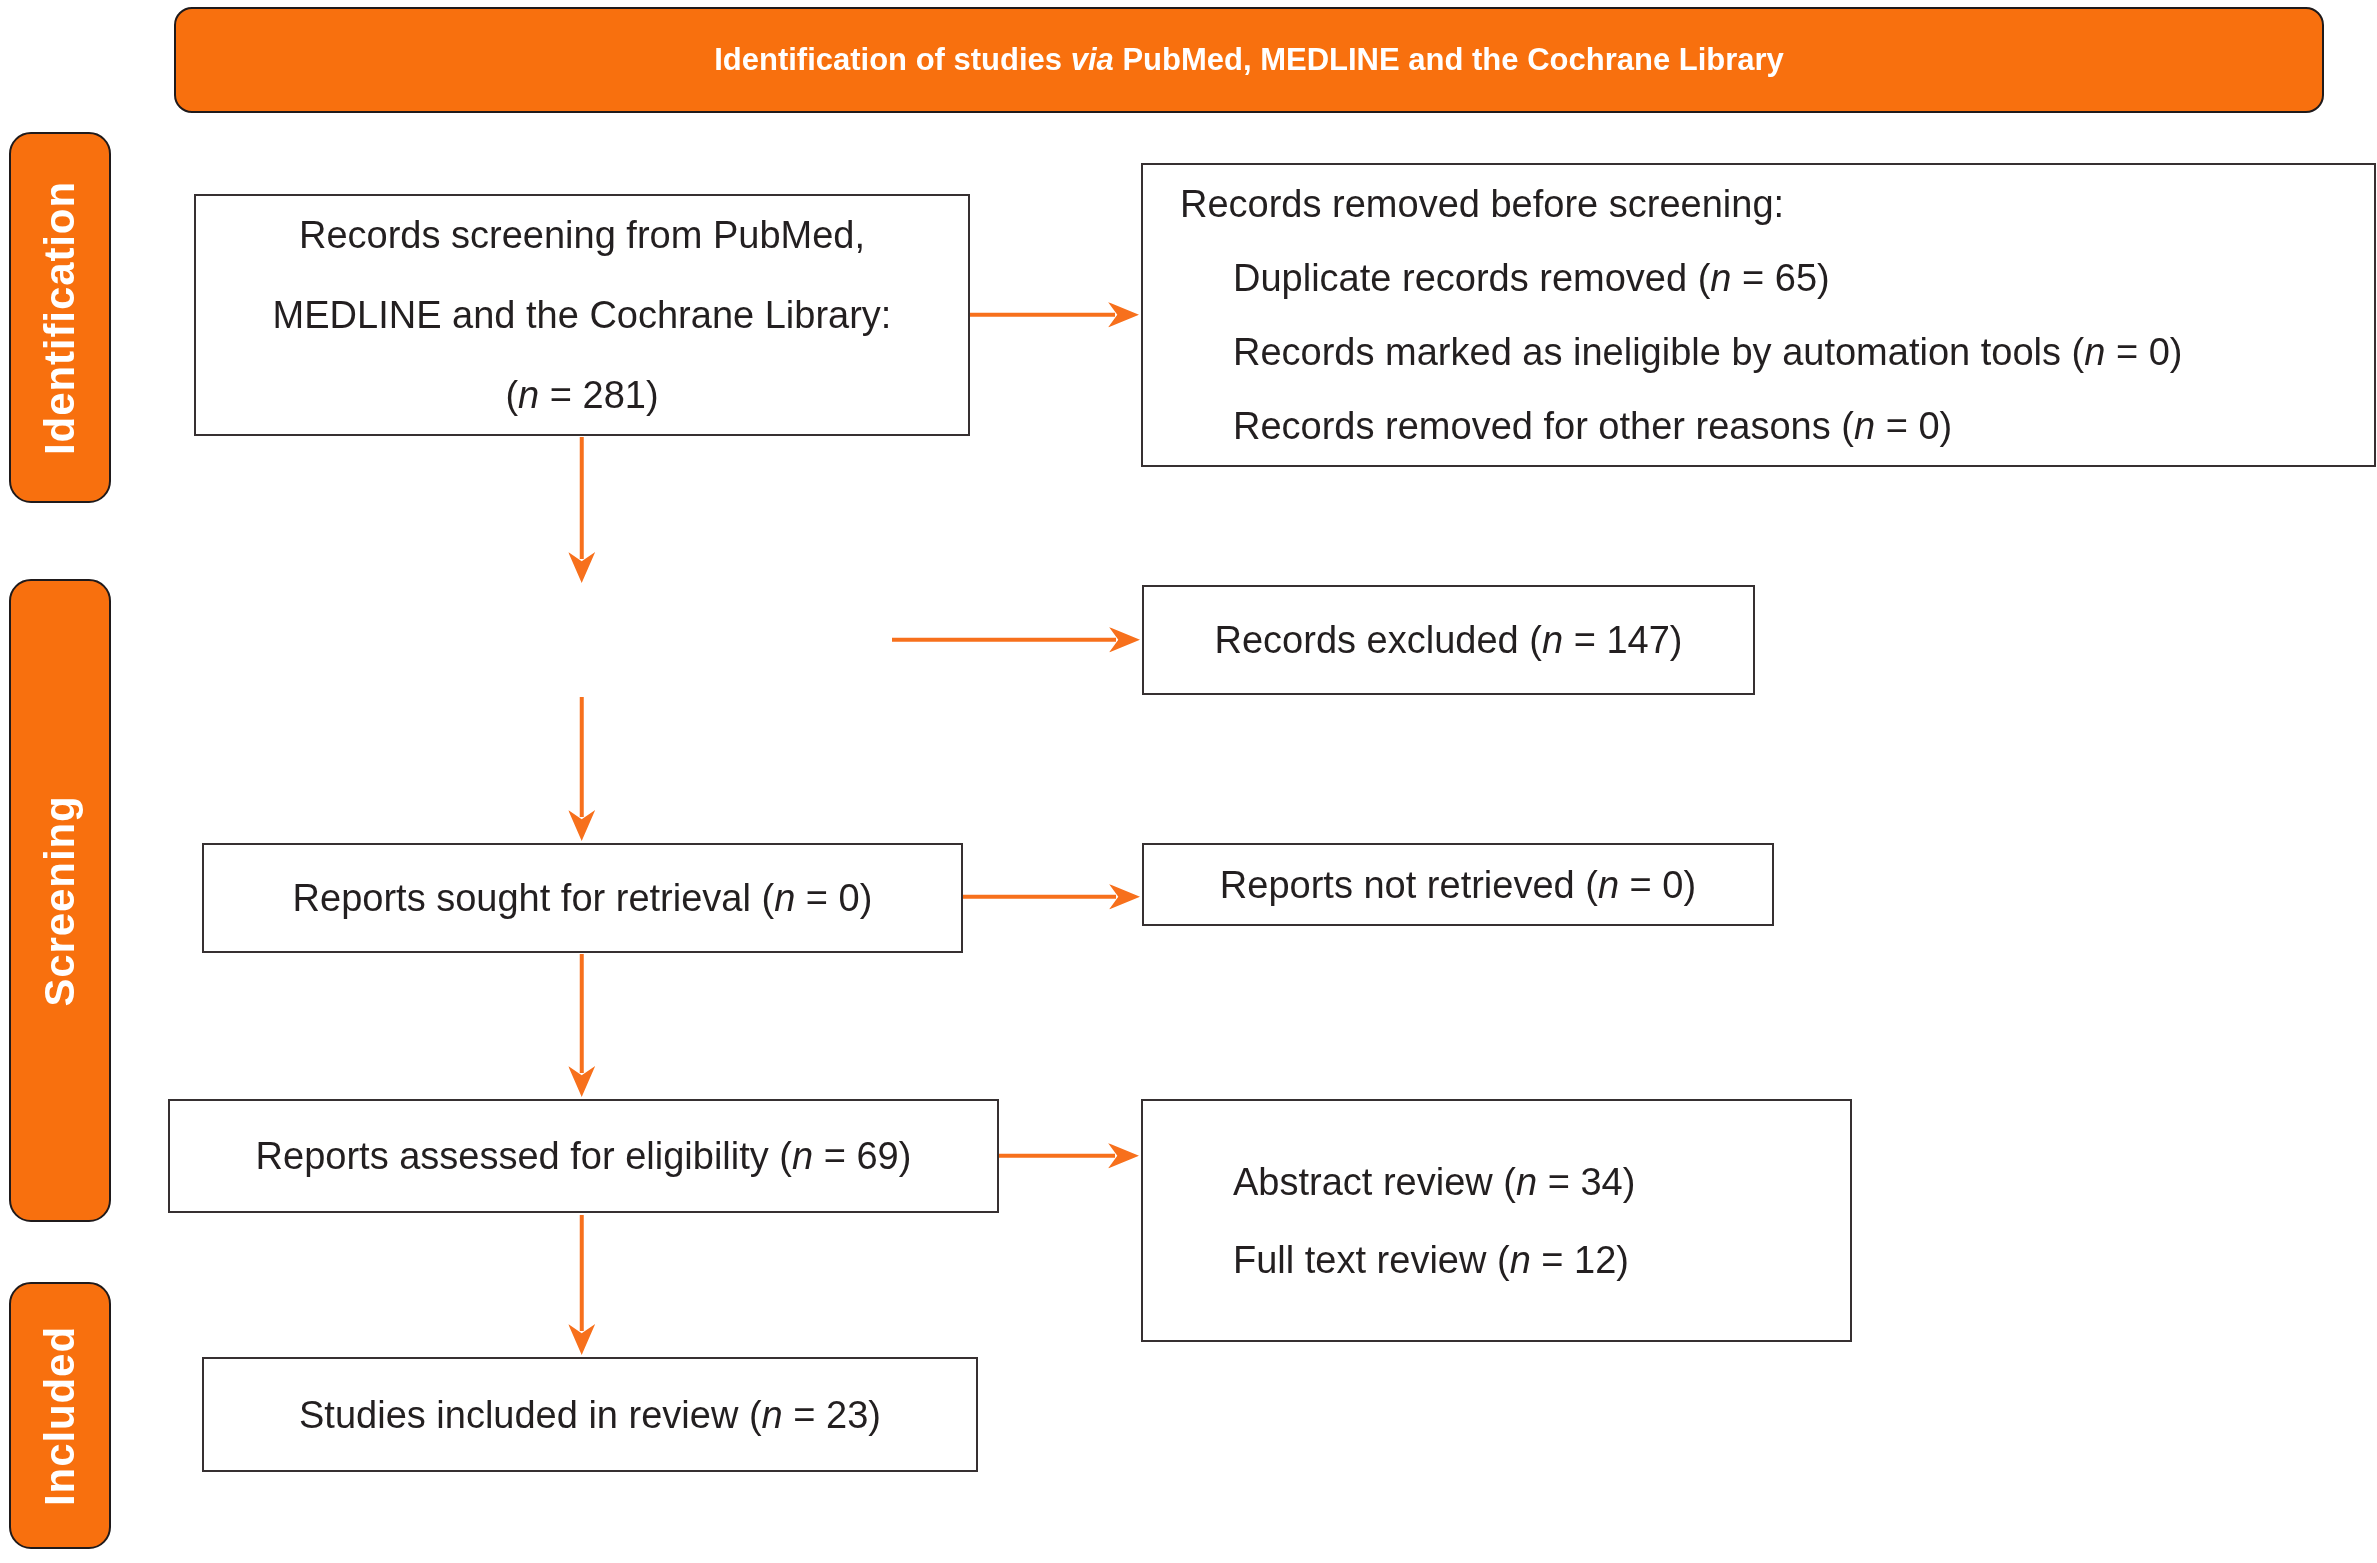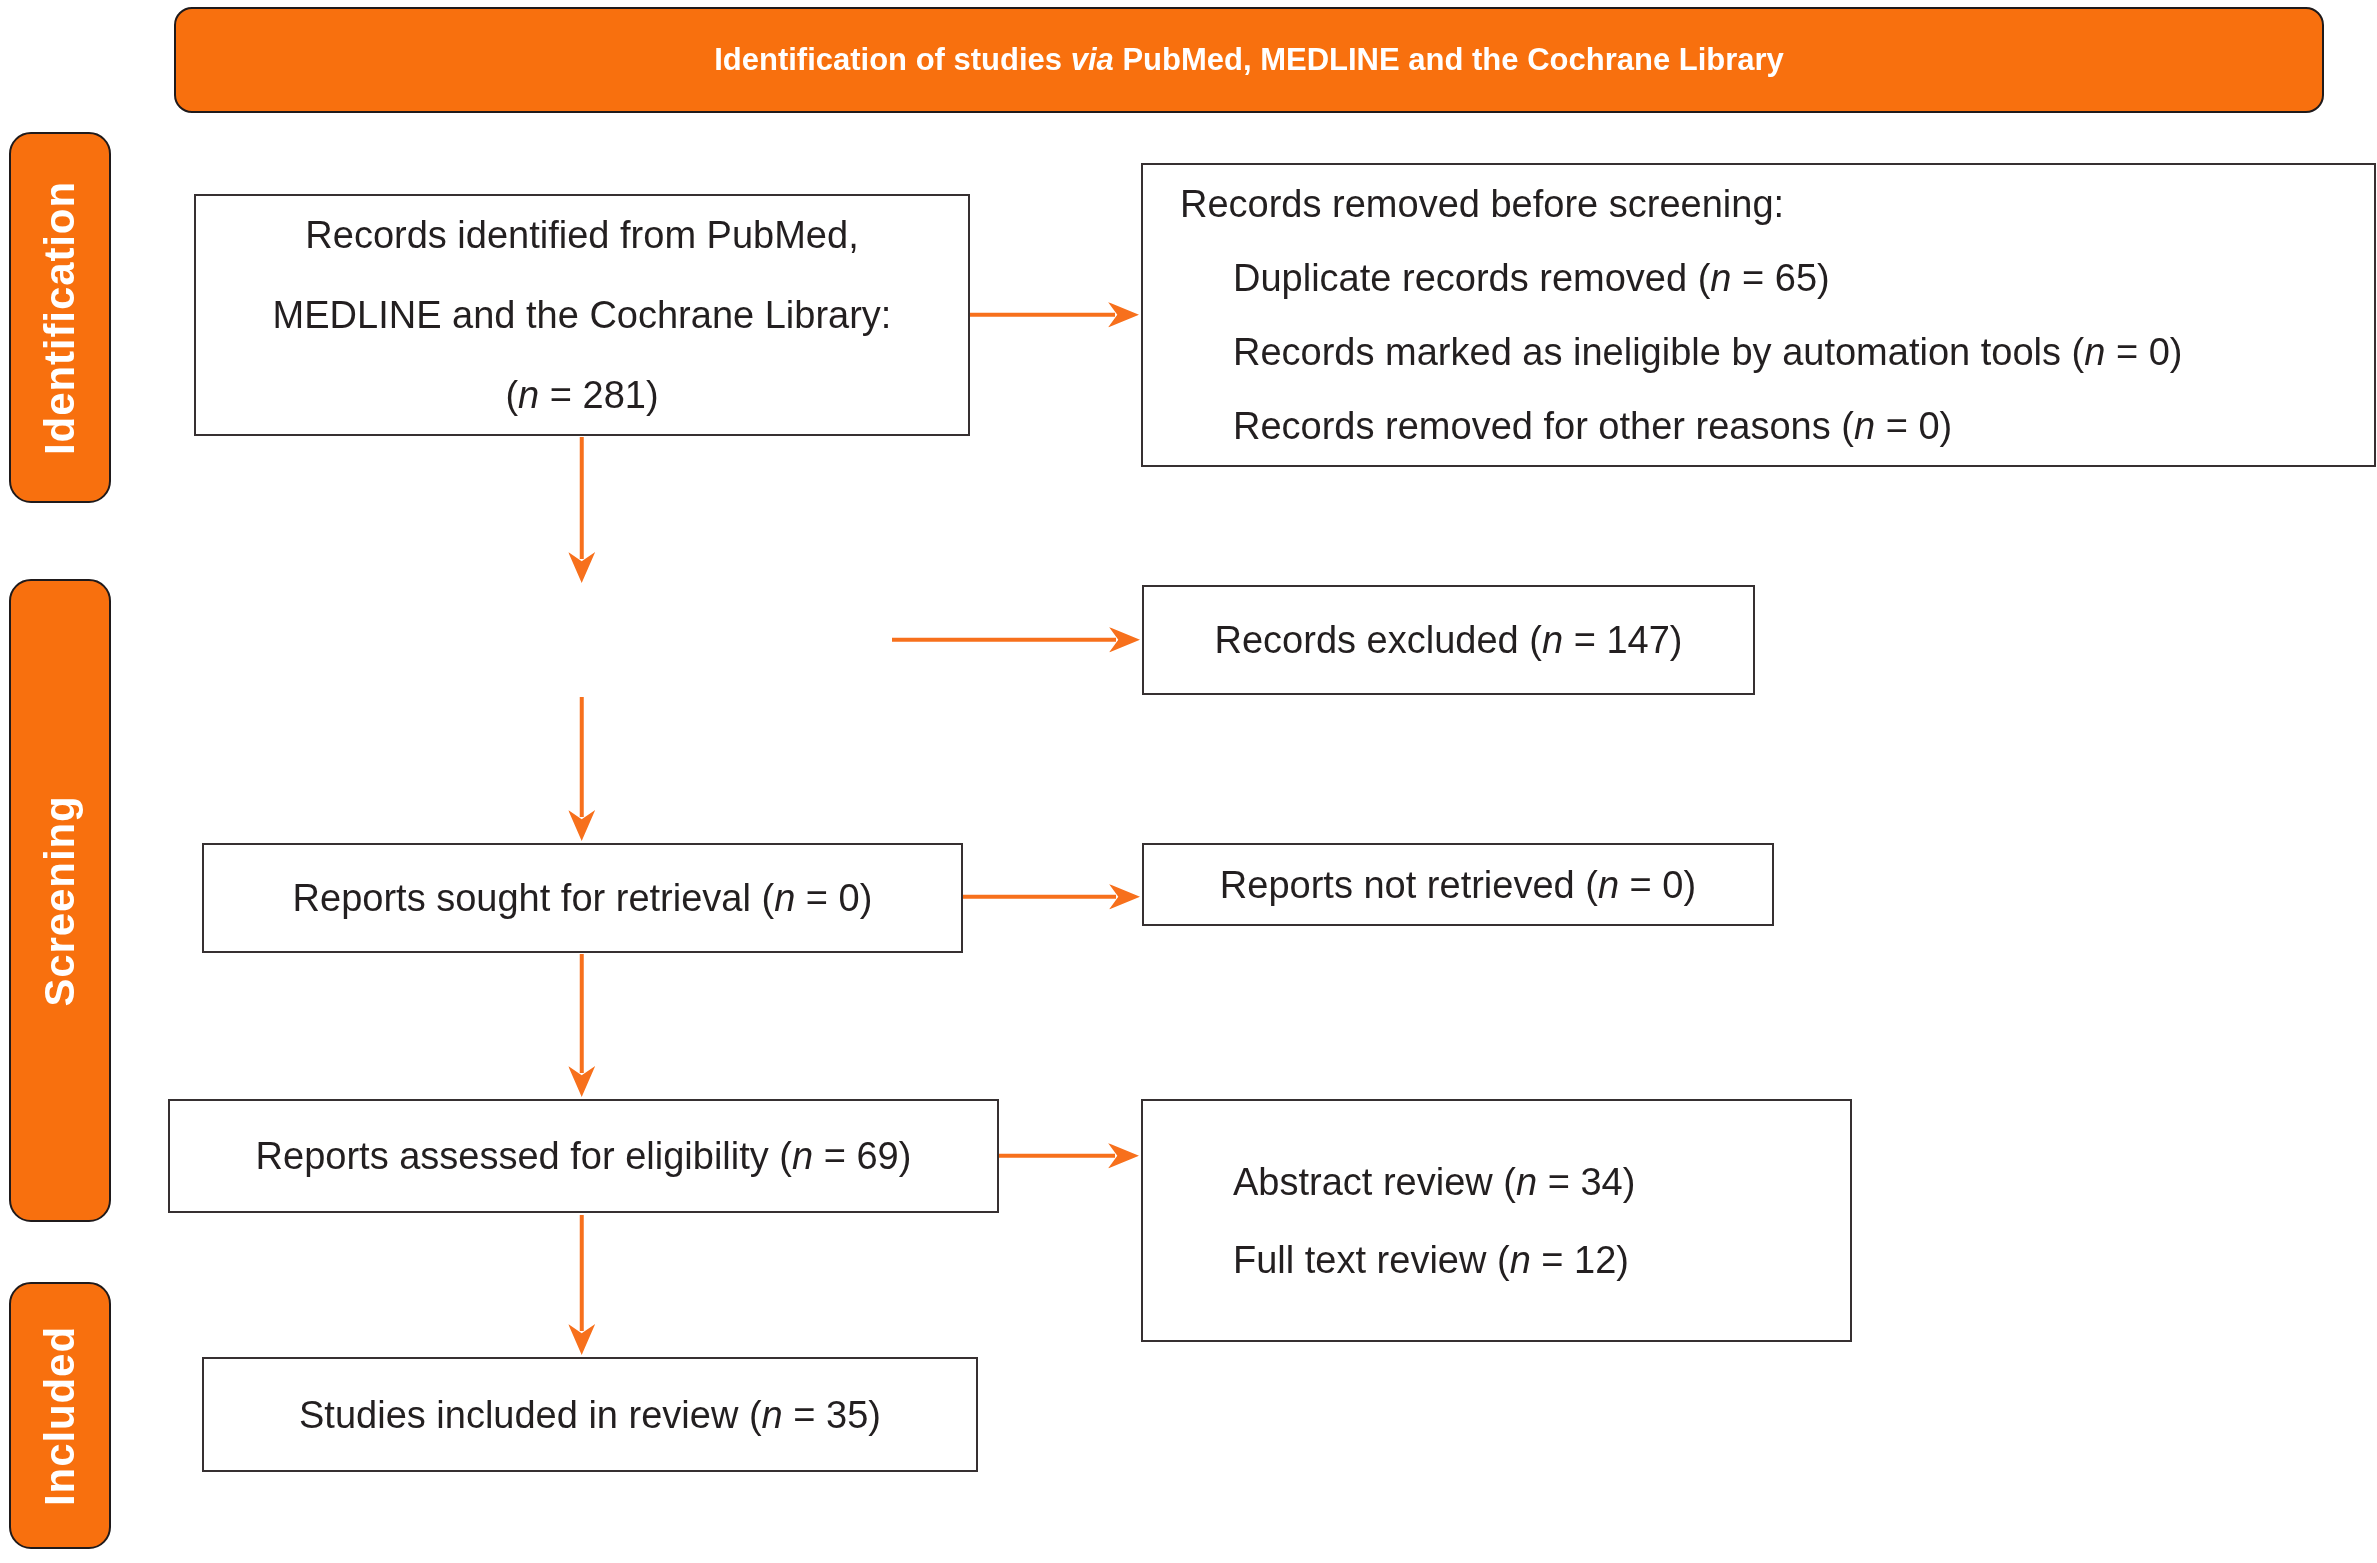--- a/index.html
+++ b/index.html
@@ -123,21 +123,21 @@
     <span class="vtext">Identification</span>
   </div>
   <div class="stage stage-screening">
     <span class="vtext">Screening</span>
   </div>
   <div class="stage stage-included">
     <span class="vtext">Included</span>
   </div>
 
   <div class="fbox center box-identified">
-      <div class="tline"><span>Records identified from PubMed,</span></div>
+      <div class="tline"><span>Records screening from PubMed,</span></div>
       <div class="tline"><span>MEDLINE and the Cochrane Library:</span></div>
       <div class="tline"><span>(</span><span class="it">n</span><span> = 281)</span></div>
     </div>
 
   <div class="fbox leftalign box-removed">
       <div class="tline"><span>Records removed before screening:</span></div>
       <div class="tline indent"><span>Duplicate records removed (</span><span class="it">n</span><span> = 65)</span></div>
       <div class="tline indent"><span>Records marked as ineligible by automation tools (</span><span class="it">n</span><span> = 0)</span></div>
       <div class="tline indent"><span>Records removed for other reasons (</span><span class="it">n</span><span> = 0)</span></div>
     </div>
@@ -158,21 +158,21 @@
   <div class="fbox center box-assessed">
       <div class="tline"><span>Reports assessed for eligibility (</span><span class="it">n</span><span> = 69)</span></div>
     </div>
 
   <div class="fbox leftalign box-irrelevance">
       <div class="tline indent"><span>Abstract review (</span><span class="it">n</span><span> = 34)</span></div>
       <div class="tline indent"><span>Full text review (</span><span class="it">n</span><span> = 12)</span></div>
     </div>
 
   <div class="fbox center box-included">
-      <div class="tline"><span>Studies included in review (</span><span class="it">n</span><span> = 35)</span></div>
+      <div class="tline"><span>Studies included in review (</span><span class="it">n</span><span> = 23)</span></div>
     </div>
 
   <div class="arrow-h arrow-a1">
     <div class="shaft"></div>
     <div class="head"></div>
   </div>
   <div class="arrow-v arrow-a2">
     <div class="shaft"></div>
     <div class="head"></div>
   </div>

